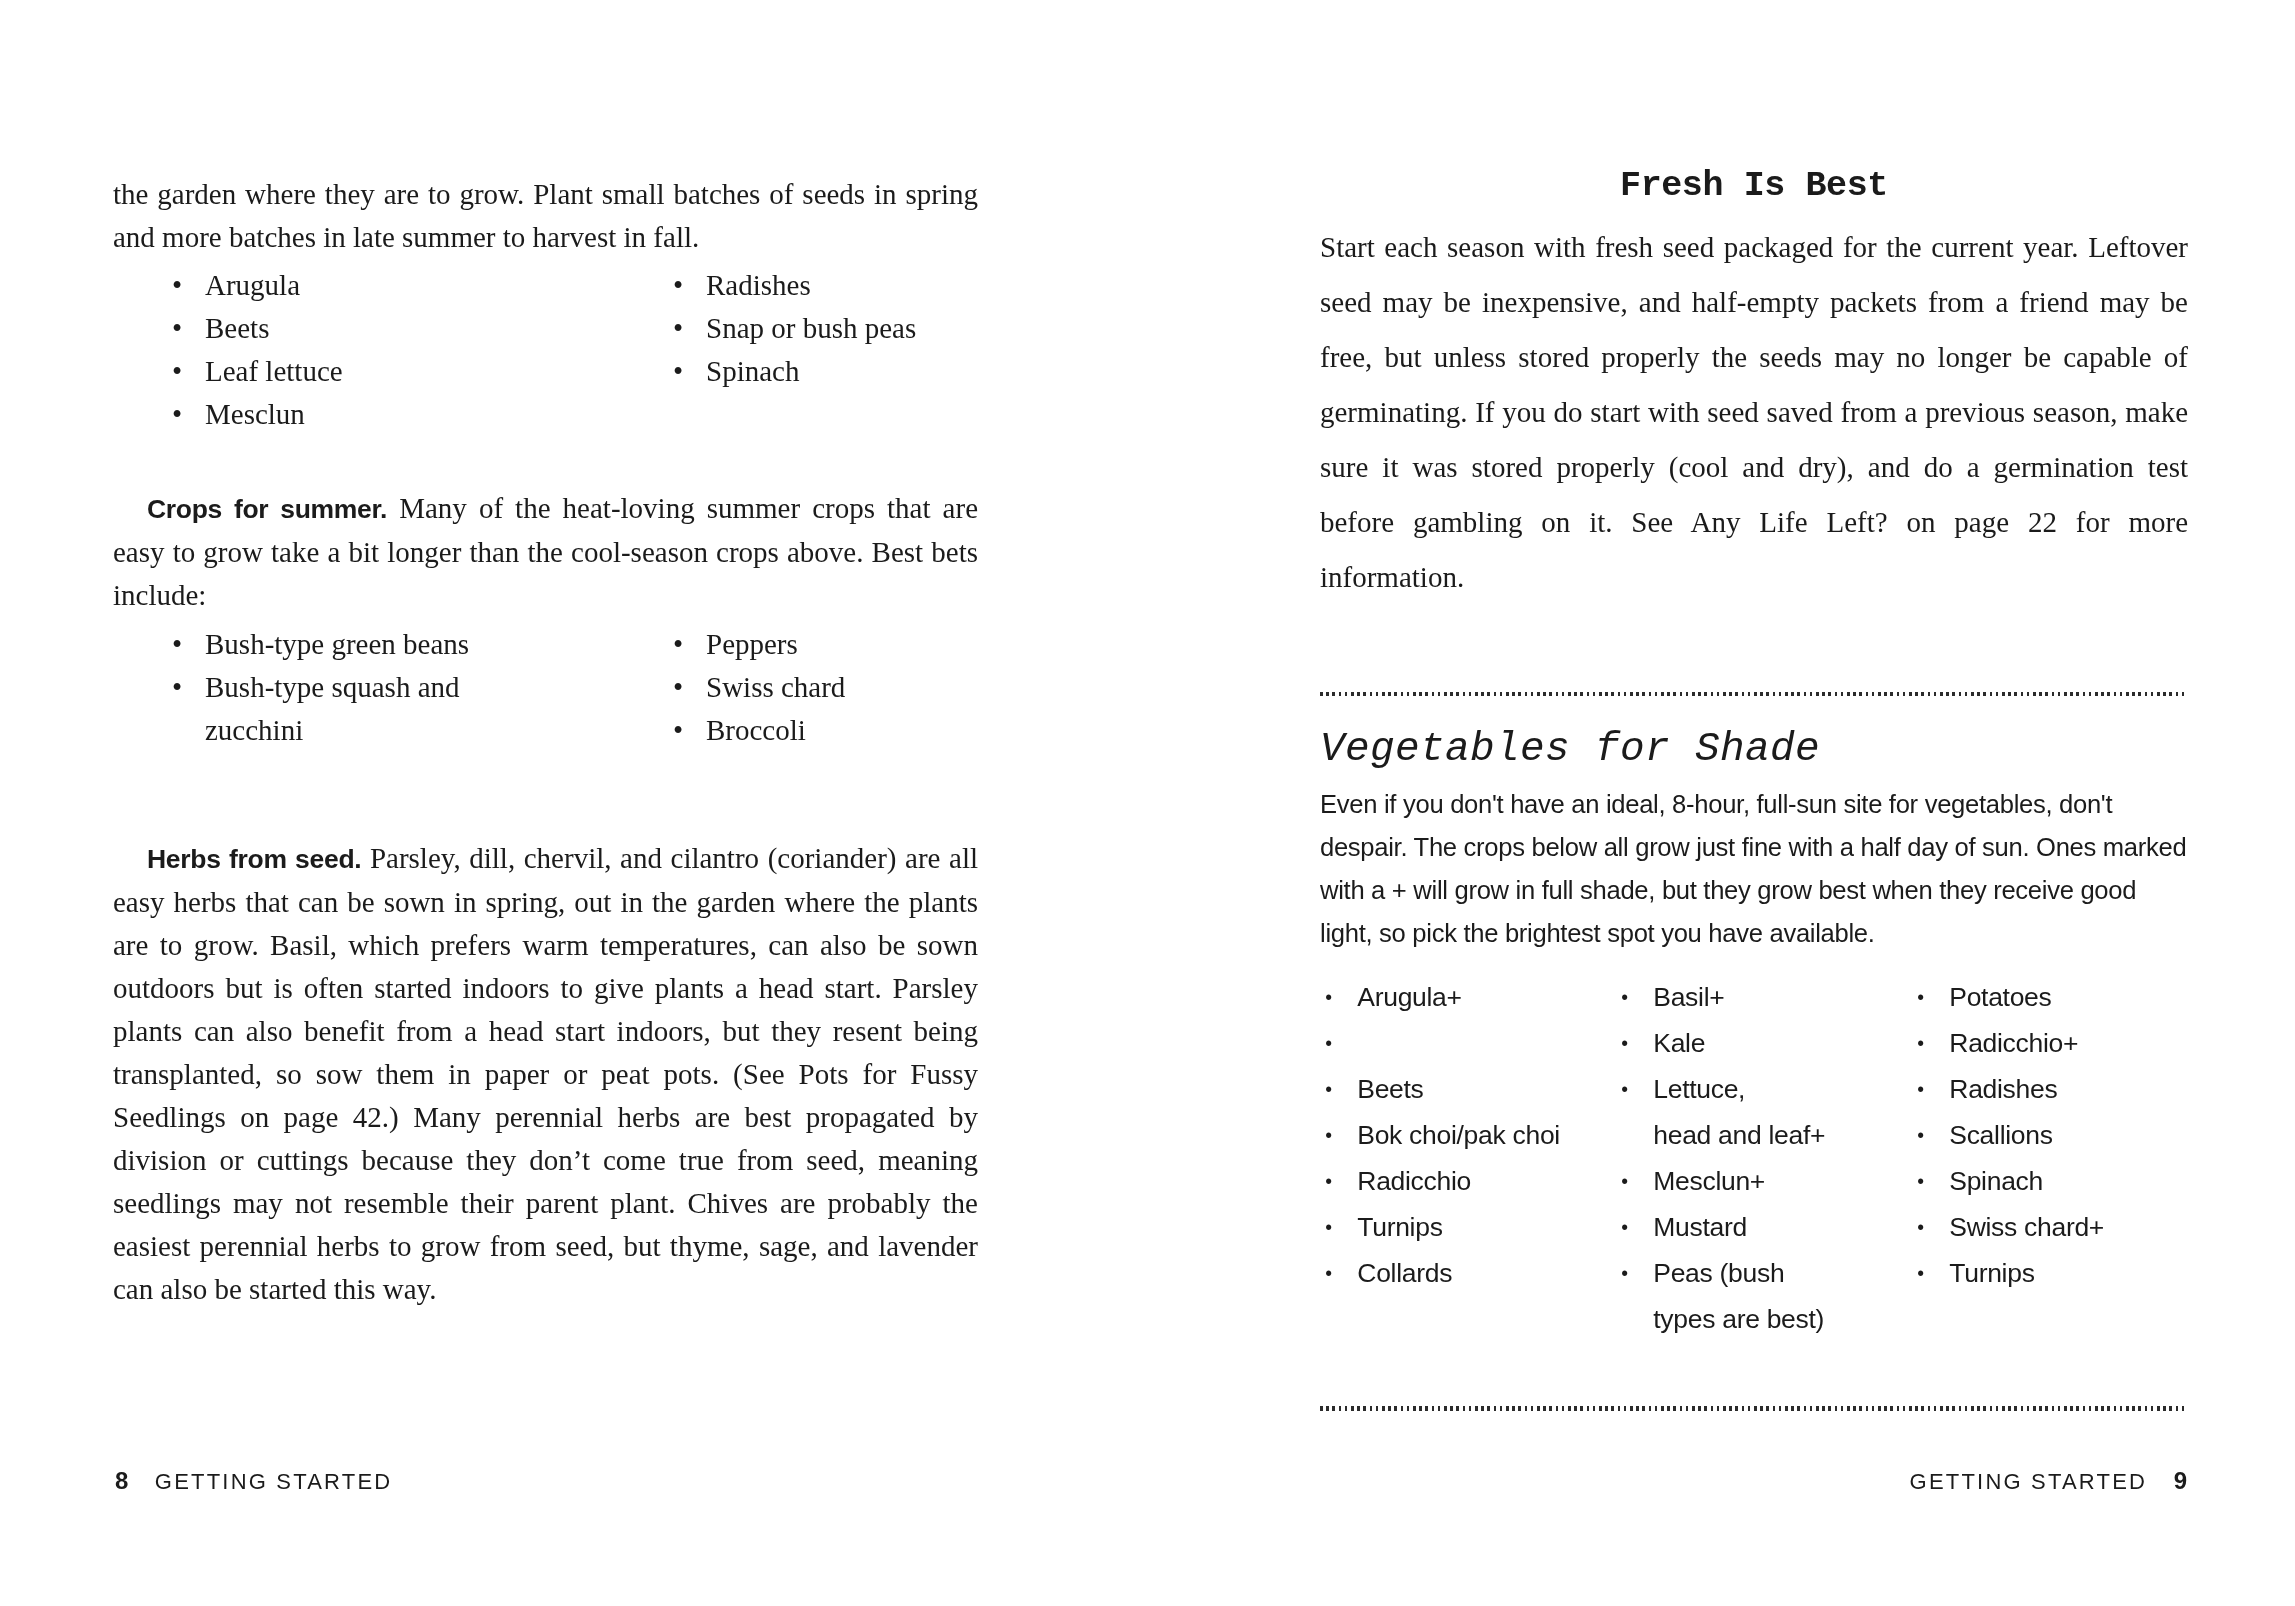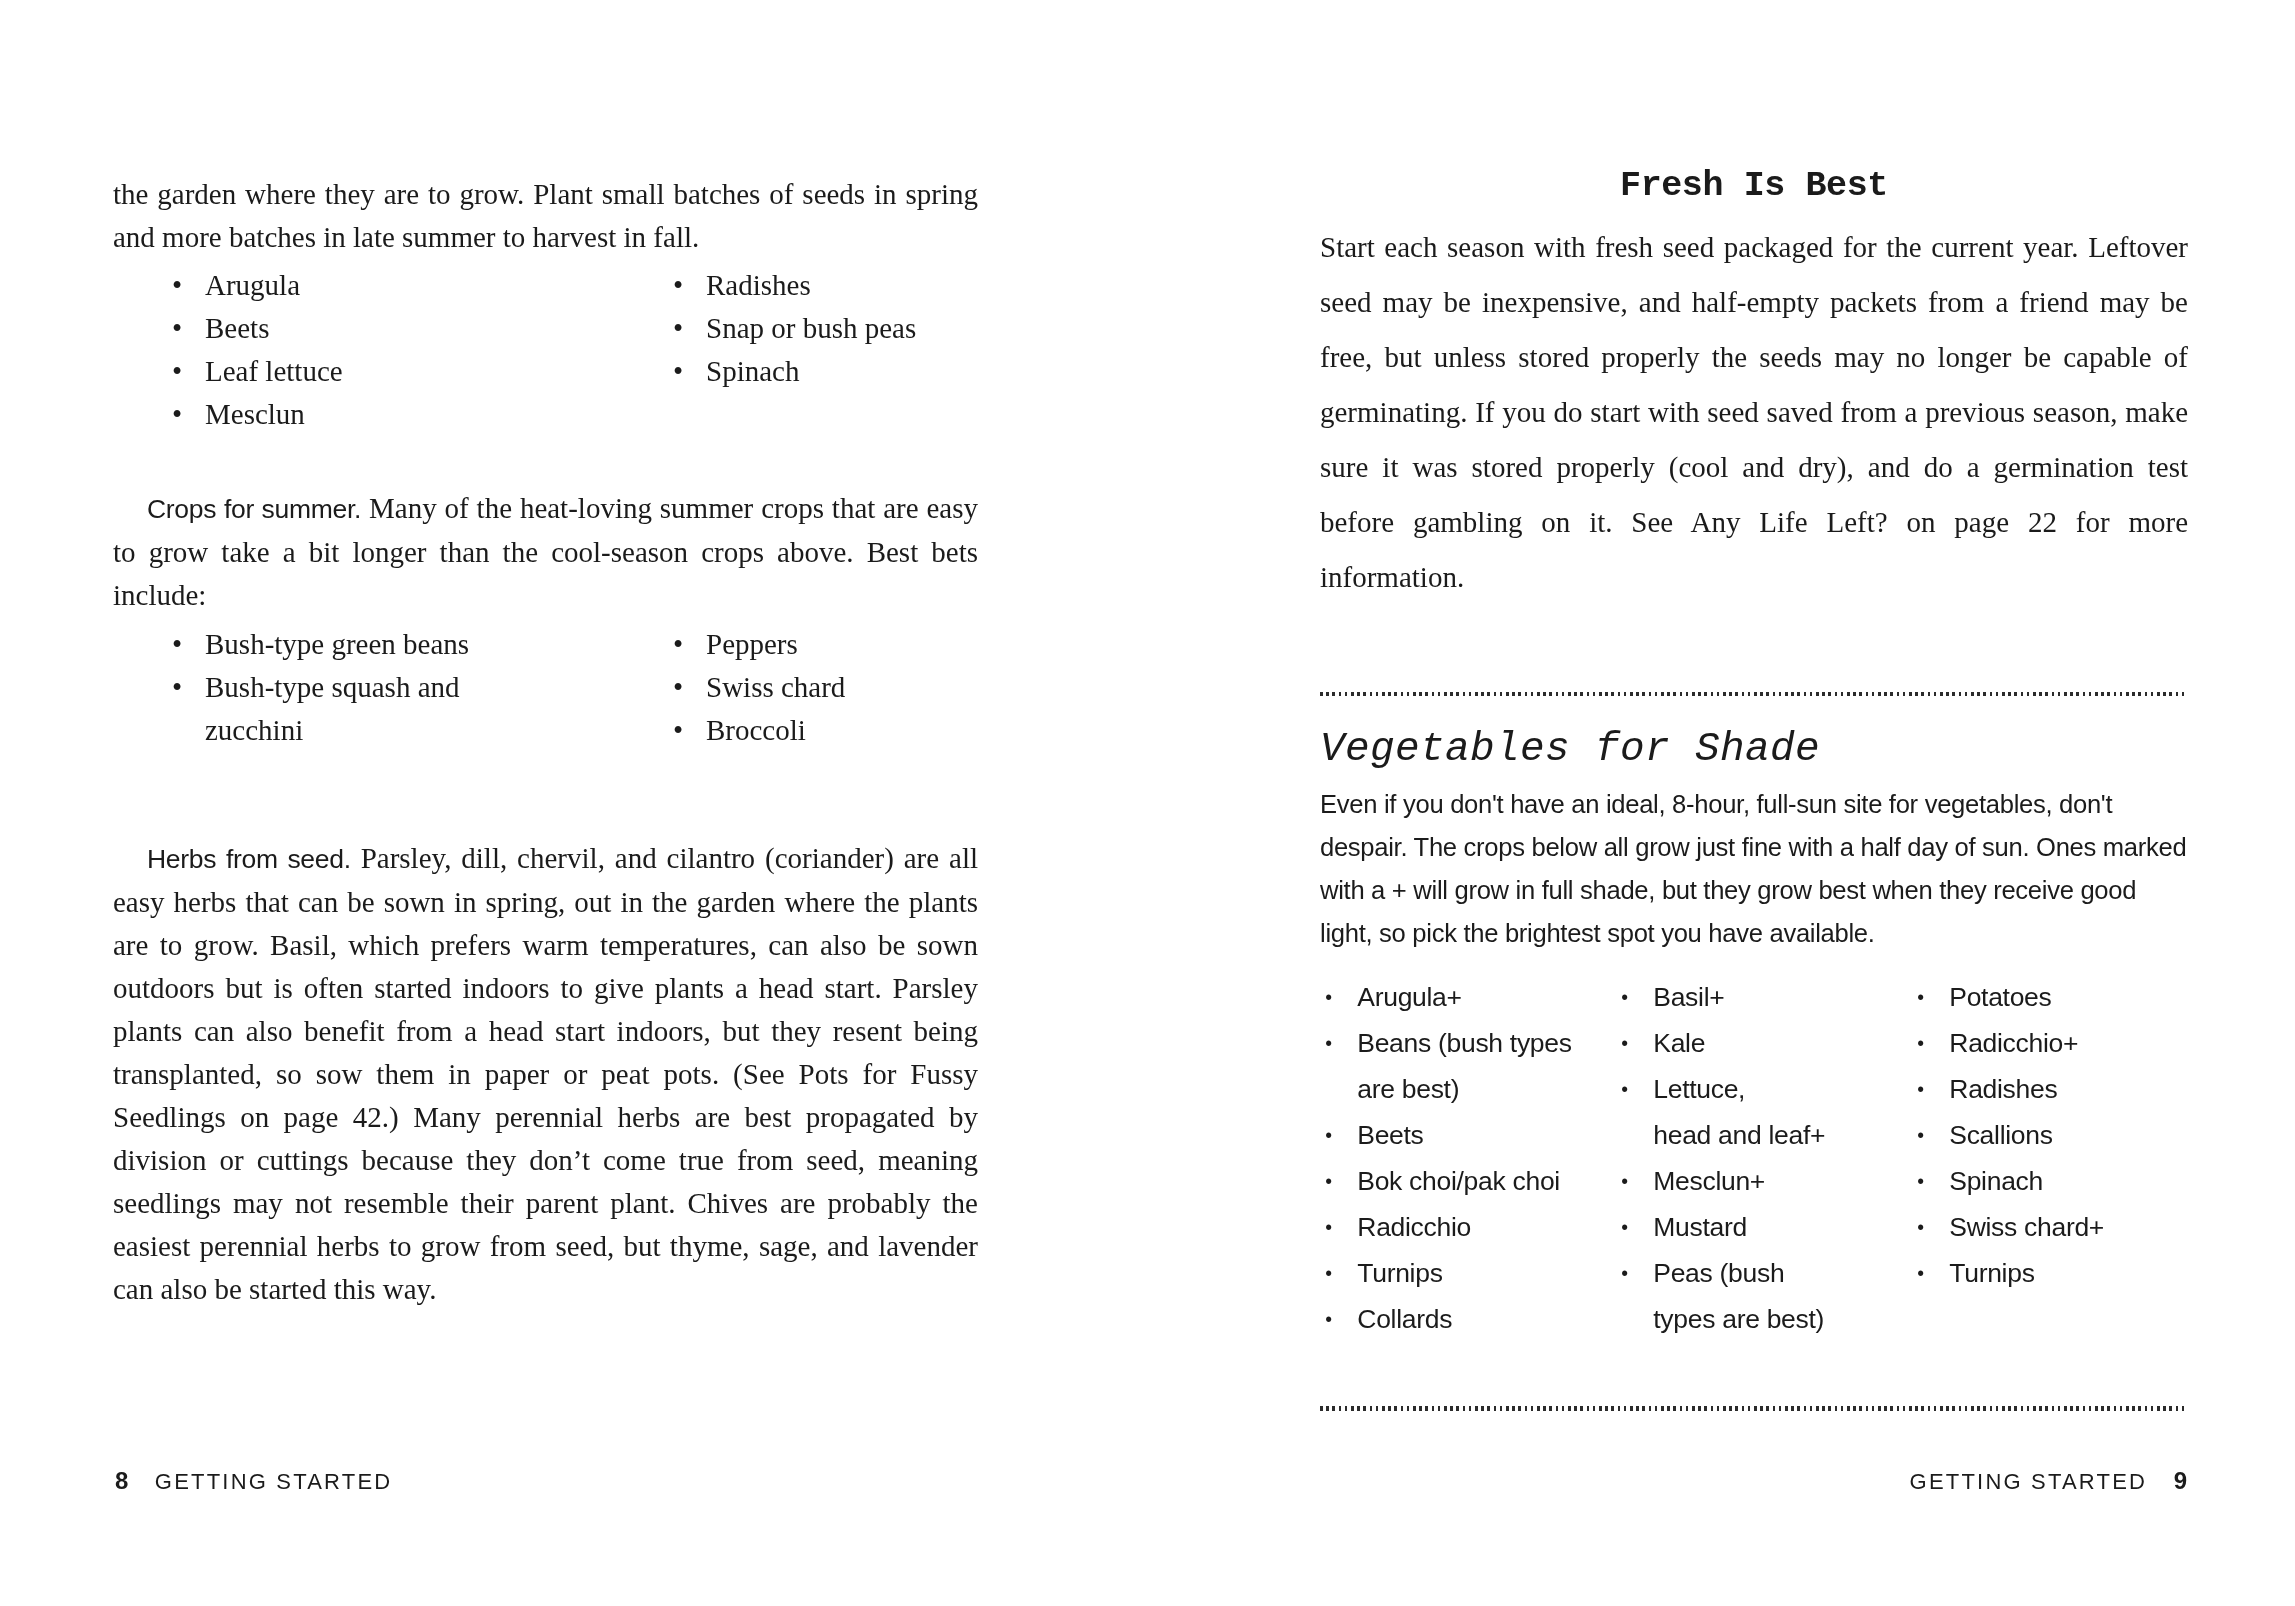--- a/index.html
+++ b/index.html
@@ -13,21 +13,21 @@
   }
 
   
   .serif-body {
     font-family:"Liberation Serif", serif;
     font-size:29px; line-height:43px;
     text-align:justify;
   }
   .lead-in {
     font-family:"Liberation Sans", sans-serif;
-    font-weight:400; font-size:26.5px;
+    font-weight:700; font-size:26.5px;
     letter-spacing:-0.3px;
   }
 
   
   .page-left  { position:absolute; left:113px;  top:173px; width:865px; }
   .page-right { position:absolute; left:1320px; top:166px; width:868px; }
 
   p { margin:0; }
 
   
@@ -194,22 +194,20 @@
   <p class="sans-body">Even if you don't have an ideal, 8-hour, full-sun site for vegetables, don't despair. The crops below all grow just fine with a half day of sun. Ones marked with a + will grow in full shade, but they grow best when they receive good light, so pick the brightest spot you have available.</p>
 
   <div class="three-col-list">
     <ul class="sans-list col-1">
         <li>
           <span class="bullet">•</span>
           <span class="li-text">Arugula+</span>
         </li>
         <li>
           <span class="bullet">•</span>
-          <span class="li-text">Beans (bush types
-are best)</span>
         </li>
         <li>
           <span class="bullet">•</span>
           <span class="li-text">Beets</span>
         </li>
         <li>
           <span class="bullet">•</span>
           <span class="li-text">Bok choi/pak choi</span>
         </li>
         <li>

